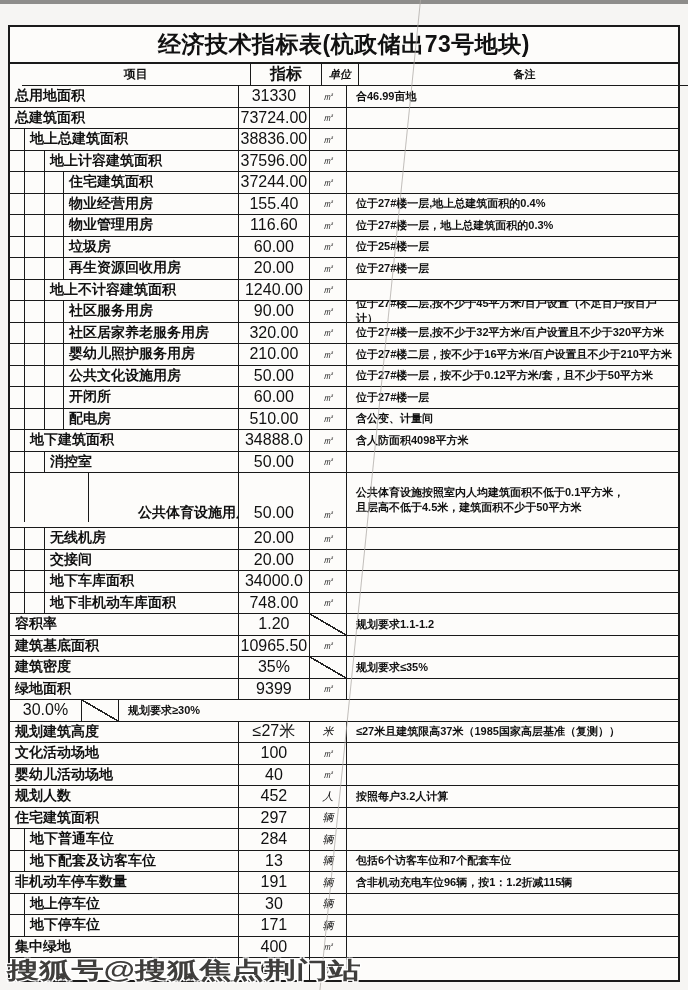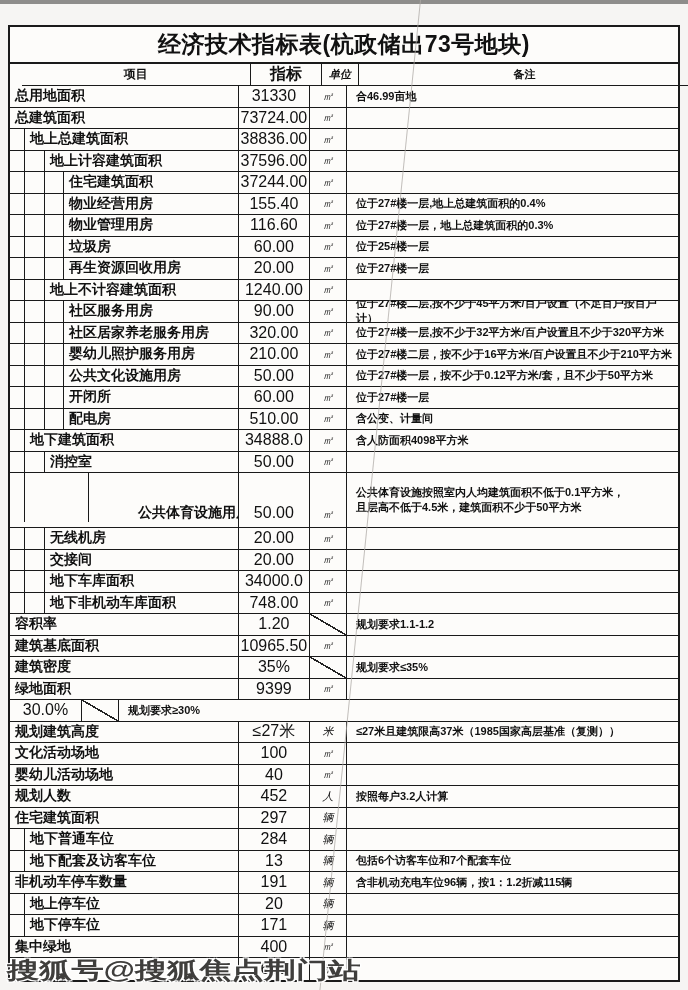--- a/index.html
+++ b/index.html
@@ -457,21 +457,21 @@
     <div class="cell c-value">191</div>
     <div class="cell c-unit">辆</div>
     <div class="cell c-note">含非机动充电车位96辆，按1：1.2折减115辆</div>
   </div>
 
   <div class="row">
     <div class="cell c-item">
       <div class="ind ind1"></div>
           <span class="label">地上停车位</span>
     </div>
-    <div class="cell c-value">20</div>
+    <div class="cell c-value">30</div>
     <div class="cell c-unit">辆</div>
     <div class="cell c-note"></div>
   </div>
 
   <div class="row">
     <div class="cell c-item">
       <div class="ind ind1"></div>
           <span class="label">地下停车位</span>
     </div>
     <div class="cell c-value">171</div>

